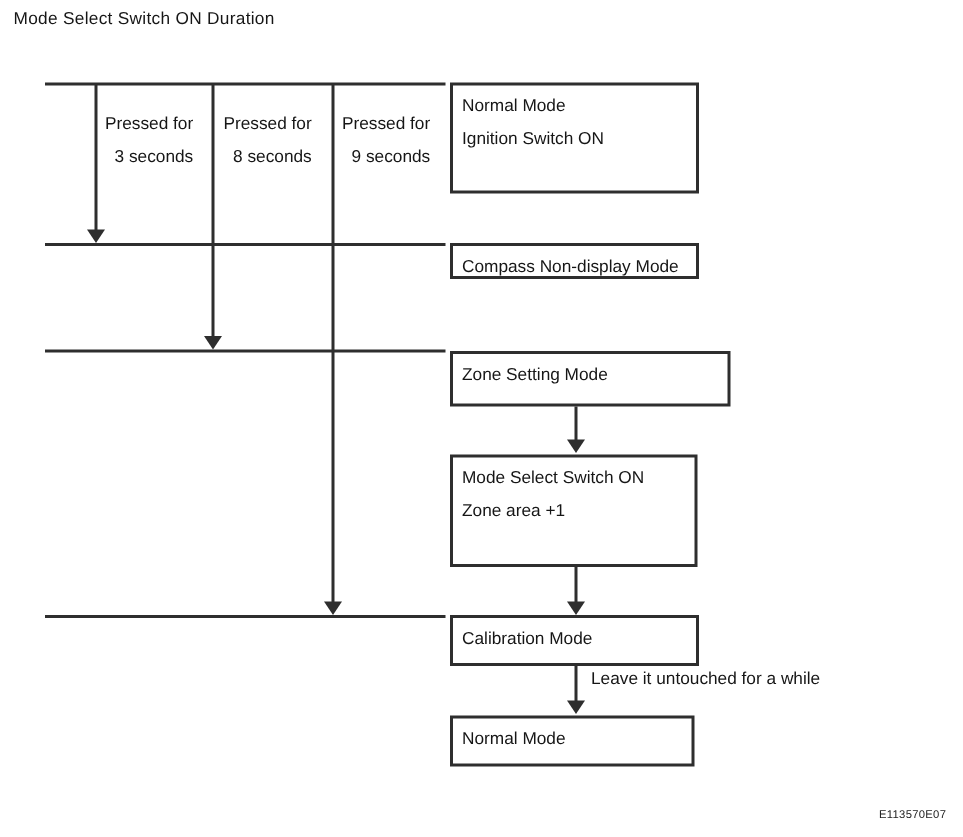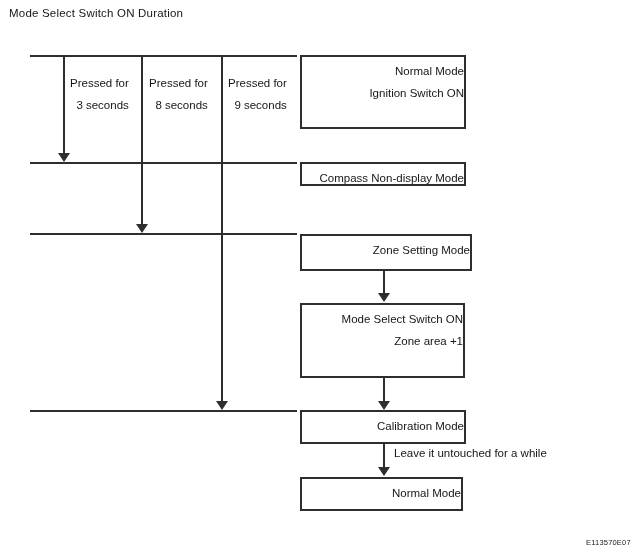--- a/index.html
+++ b/index.html
@@ -34,21 +34,21 @@
     border-left:6px solid transparent;
     border-right:6px solid transparent;
     border-top:9px solid var(--line);
   }
   .plabel{
     position:absolute;font-size:11.5px;line-height:22px;white-space:nowrap;text-align:right;
   }
   .fbox{
     position:absolute;border:2px solid var(--line);
     background:var(--bg);box-sizing:border-box;
-    padding:3px 0 0 6px;font-size:11.5px;line-height:22px;text-align:right;
+    padding:3px 0 0 6px;font-size:11.5px;line-height:22px;
   }
   .fbox div{white-space:nowrap;}
   .note{
     position:absolute;font-size:11.5px;white-space:nowrap;
   }
   .figcode{
     position:absolute;font-size:7.5px;letter-spacing:.2px;color:#222;
   }
 </style>
 </head>
@@ -91,21 +91,21 @@
 
   <div class="fbox" style="left:300px;top:55px;width:166px;height:74px;">
     <div>Normal Mode</div>
     <div>Ignition Switch ON</div>
   </div>
 
   <div class="fbox" style="left:300px;top:162px;width:166px;height:24px;">
     <div>Compass Non-display Mode</div>
   </div>
 
-  <div class="fbox" style="left:300px;top:234px;width:172px;height:37px;">
+  <div class="fbox" style="left:300px;top:234px;width:187px;height:37px;">
     <div>Zone Setting Mode</div>
   </div>
 
   <div class="fbox" style="left:300px;top:303px;width:165px;height:75px;">
     <div>Mode Select Switch ON</div>
     <div>Zone area +1</div>
   </div>
 
   <div class="fbox" style="left:300px;top:410px;width:166px;height:34px;">
     <div>Calibration Mode</div>

